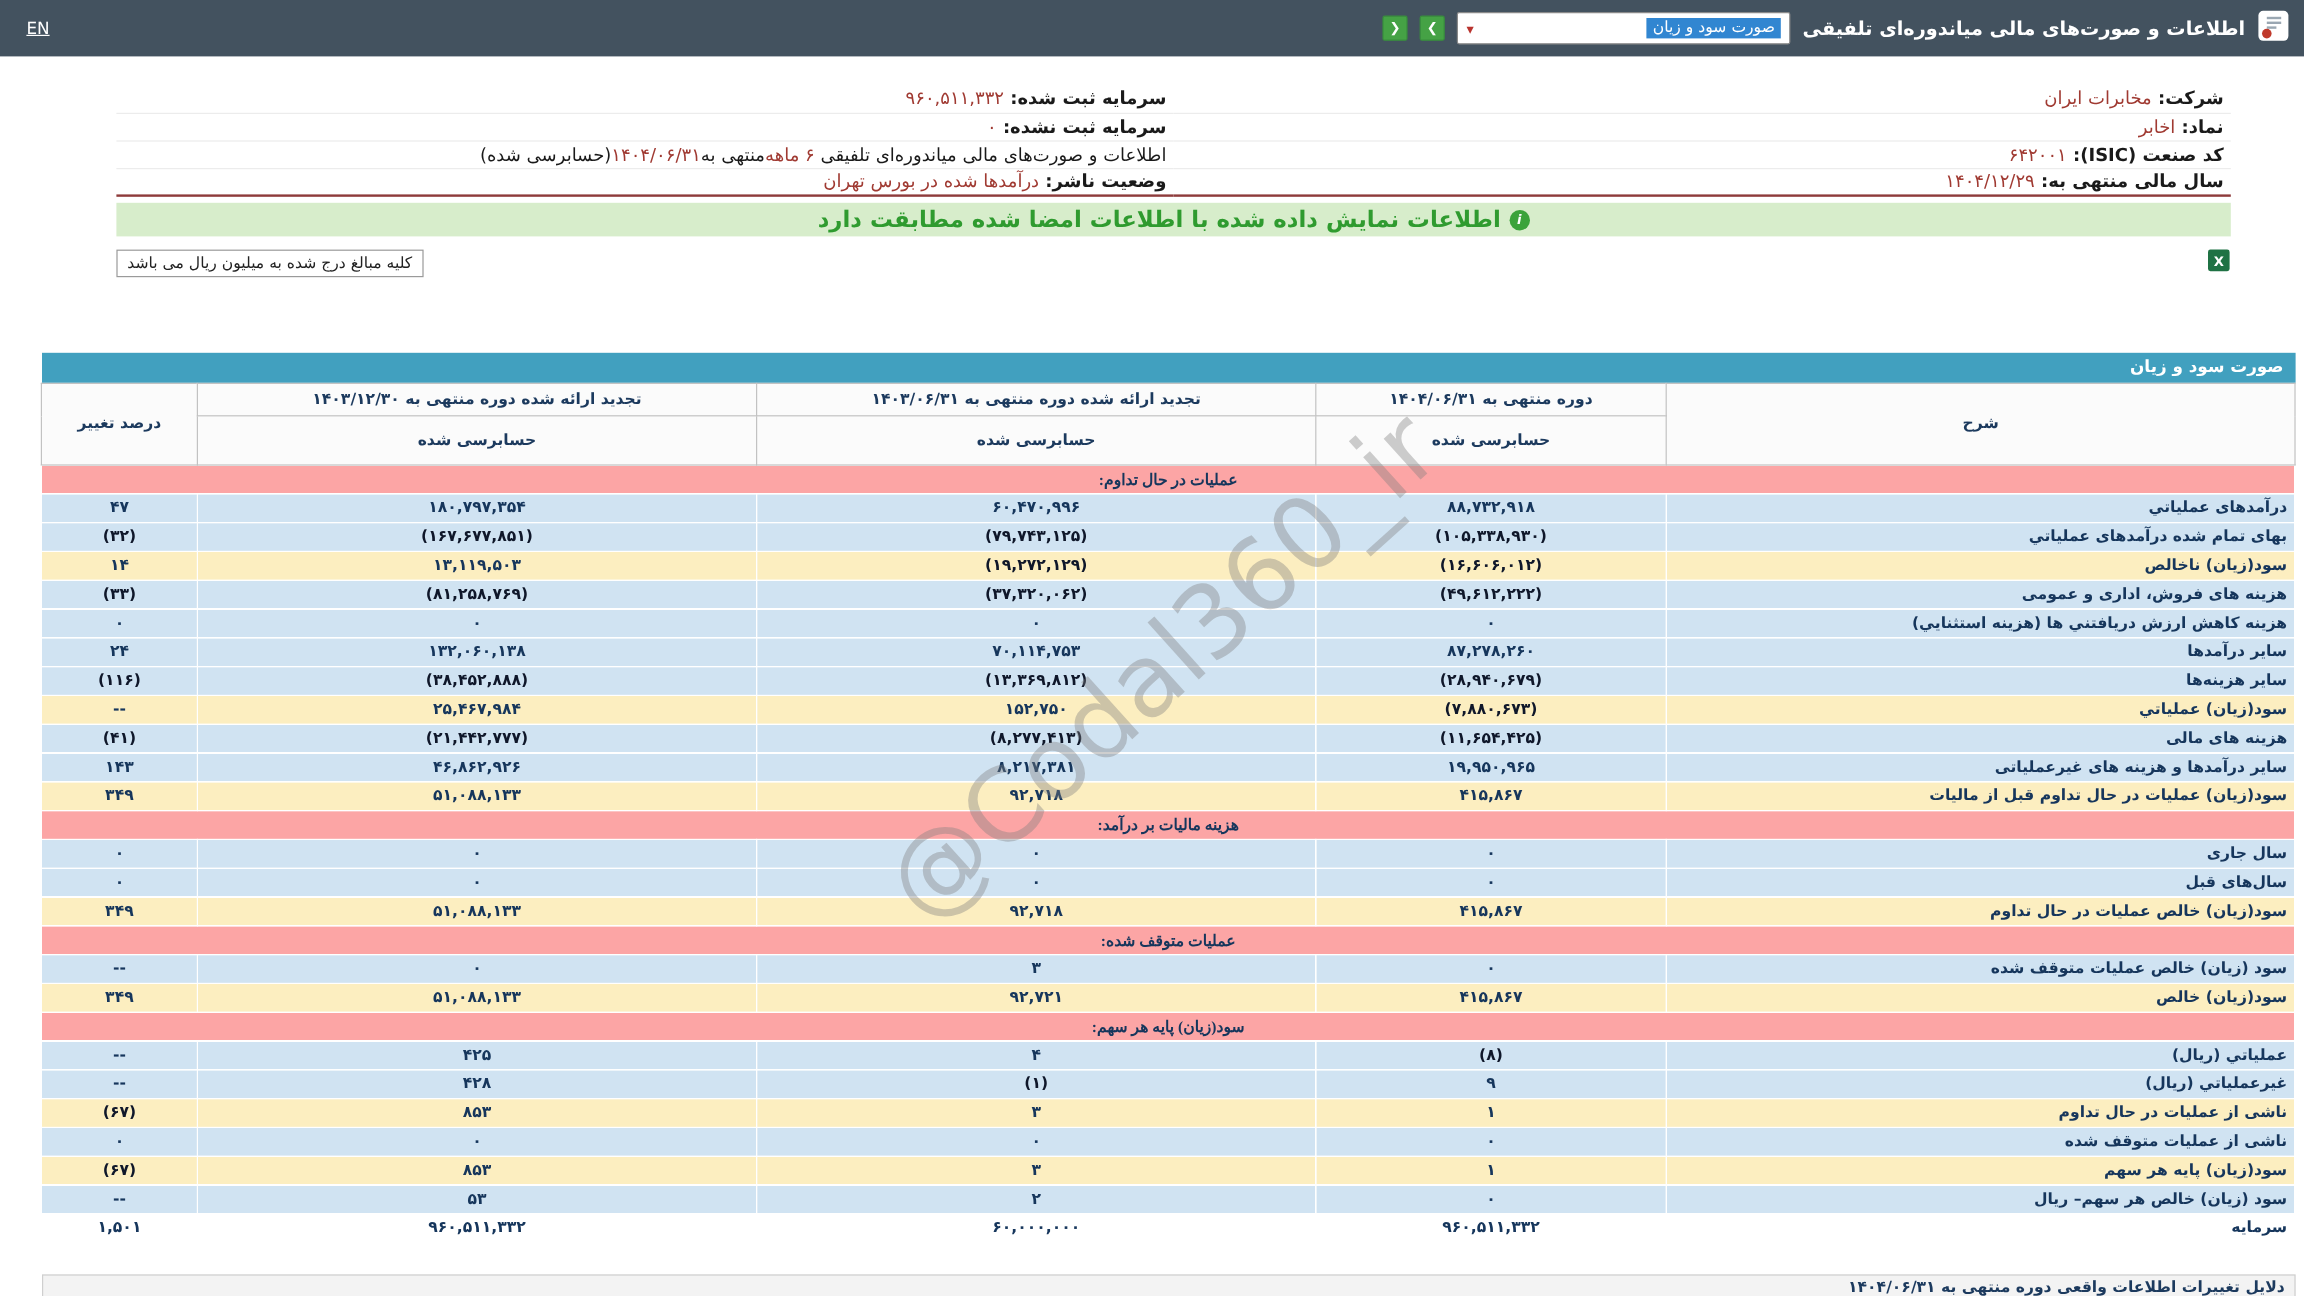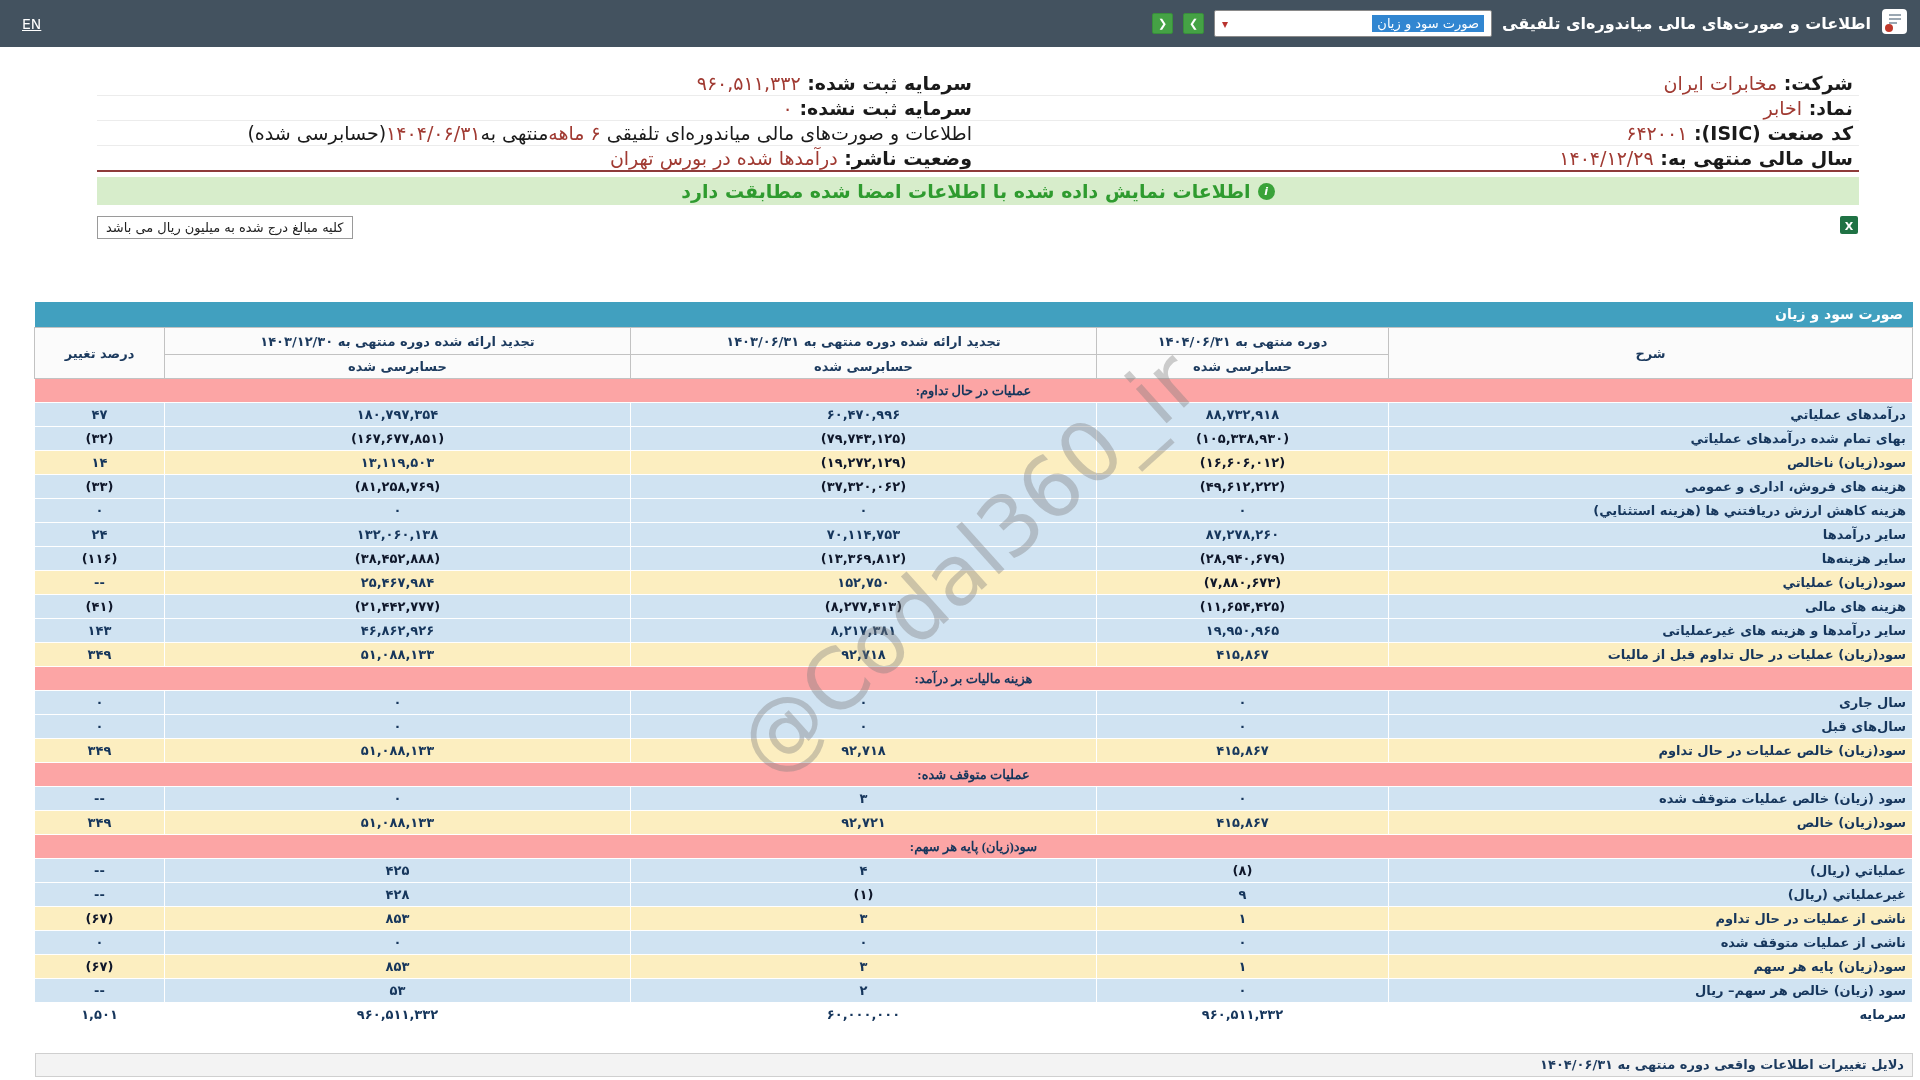--- a/index.html
+++ b/index.html
@@ -14,21 +14,21 @@
                    display:flex; align-items:center; justify-content:space-between; padding:0 7px; cursor:pointer; }
   .report-select .value { background:#3186d1; color:#fff; font-size:13px; padding:1px 5px; white-space:nowrap; }
   .report-select .caret { color:#b9332e; font-size:12px; }
   .nav-btn { width:21px; height:21px; background:#45a245; border:1px solid #388e3c; border-radius:2px; color:#fff;
              font-size:11px; display:flex; align-items:center; justify-content:center; cursor:pointer; }
   .en-link { margin-right:auto; color:#fff; font-size:14px; text-decoration:underline; cursor:pointer; }
 
   
   .company { margin:24px 61px 0 97px; }
   .company table { width:100%; border-collapse:collapse; border-bottom:2px solid #8e3b3b; }
-  .company td { width:50%; height:23px; font-size:19px; color:#1a1a1a; padding:1px 6px; border-top:1px solid #ececec; }
+  .company td { width:50%; height:23px; font-size:15px; color:#1a1a1a; padding:1px 6px; border-top:1px solid #ececec; }
   .company tr:first-child td { border-top:none; }
   .company .red { color:#a03a32; }
   .company .bold { font-weight:bold; }
 
   
   .banner { margin:5px 61px 0 97px; height:28px; background:#d7edcb; display:flex; align-items:center; justify-content:center; gap:7px; }
   .banner .txt { color:#2f9b2f; font-size:19px; font-weight:bold; }
   .info-icon { width:17px; height:17px; border-radius:50%; background:#3aa33a; color:#fff; font-size:11px; font-weight:bold;
                font-style:italic; display:flex; align-items:center; justify-content:center; }
 
@@ -41,21 +41,21 @@
   .statement-wrap { position:relative; margin:62px 7px 0 35px; }
   .stmt-title { height:25px; background:#41a0bf; color:#fff; font-size:14px; font-weight:bold; line-height:25px; padding:0 10px; }
   table.stmt { width:100%; border-collapse:collapse; table-layout:fixed; }
   col.c-desc   { width:524px; }
   col.c-cur    { width:292px; }
   col.c-prior  { width:466px; }
   col.c-annual { width:466px; }
   col.c-change { width:130px; }
   table.stmt thead th { background:#fbfbfb; border:1px solid #c2c2c2; color:#1c3a5e; font-size:13px; font-weight:bold; text-align:center; }
   table.stmt thead tr.h1 th { height:27px; }
-  table.stmt thead tr.h2 th { height:24px; }
+  table.stmt thead tr.h2 th { height:41px; }
   table.stmt tbody td { height:24px; font-size:13px; font-weight:bold; color:#16365c; text-align:center;
                         border:1px solid #fff; padding:0 6px; overflow:hidden; white-space:nowrap; }
   table.stmt tbody td.desc { text-align:right; }
   tr.tone-blue td   { background:#d0e3f2; }
   tr.tone-yellow td { background:#fcEEc0; background:#fceec0; }
   tr.tone-white td  { background:#fff; border-color:#e0e0e0; }
   tr.section-row td { background:#fca5a5; text-align:right; font-weight:bold;font-family:Liberation Serif, serif; }
   table.stmt .neg { color:#0f172a; }
 
   .watermark { position:absolute; left:933px; top:261px; transform:translate(-50%,-50%) rotate(-42deg);

